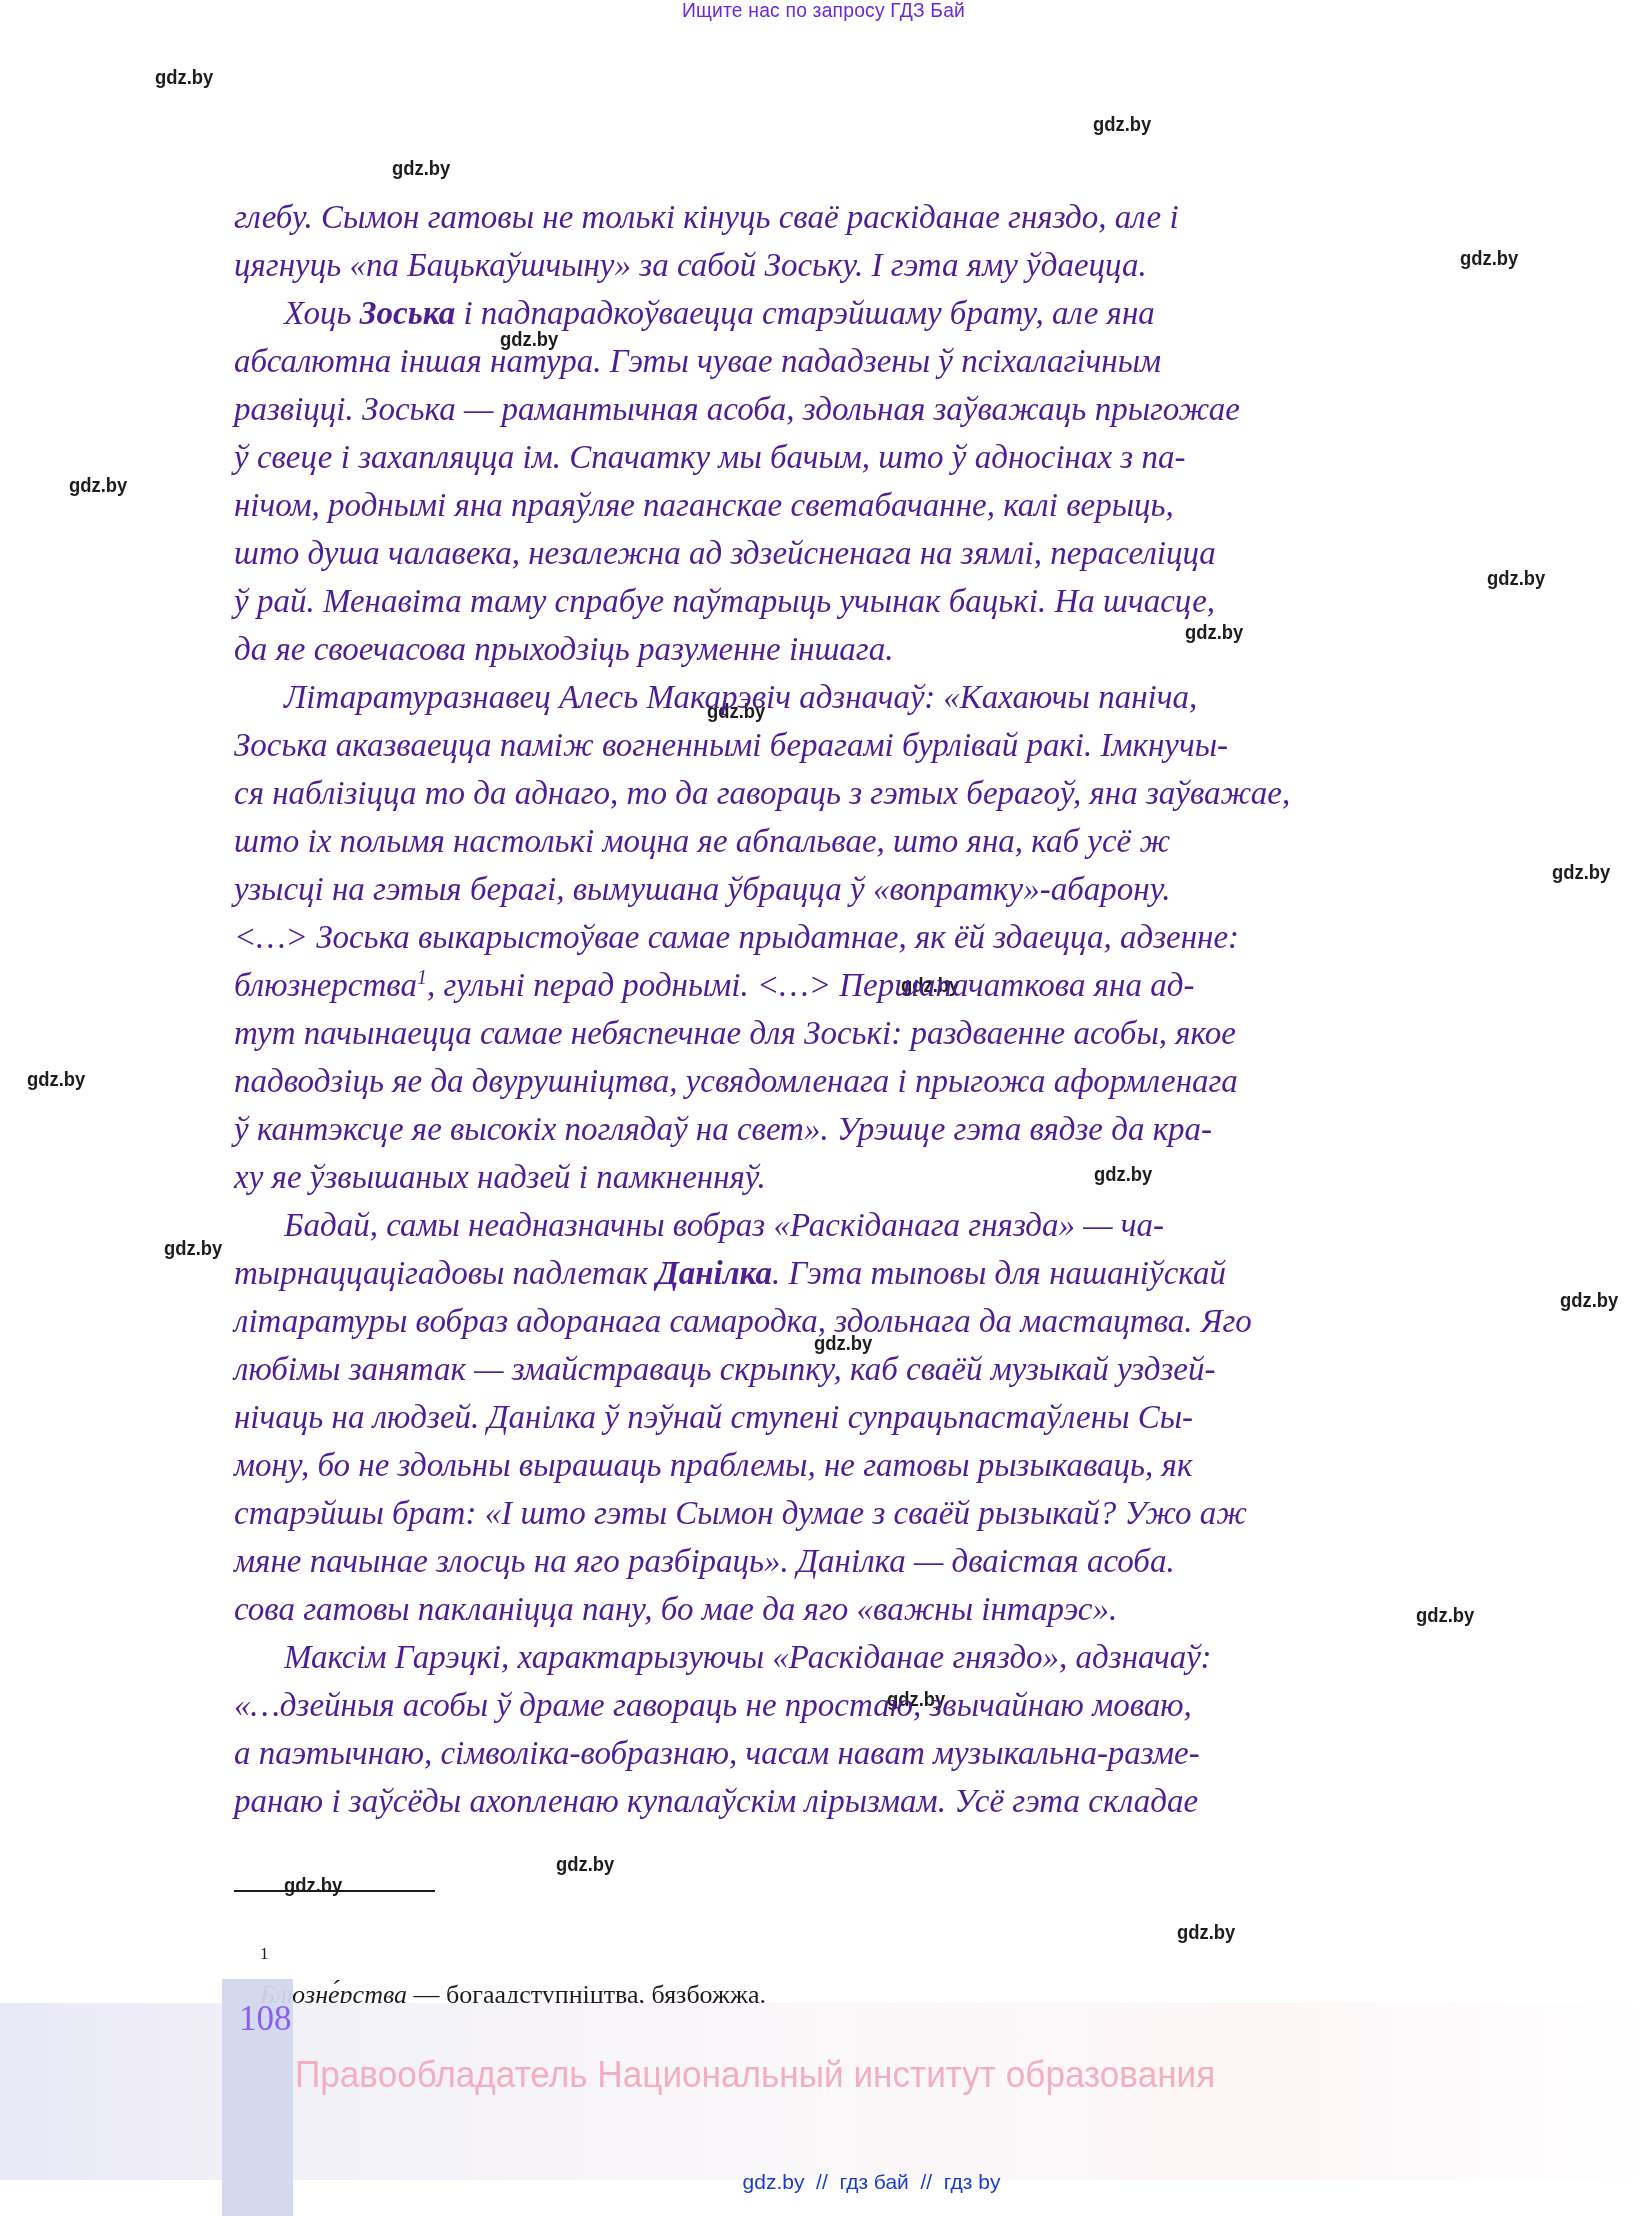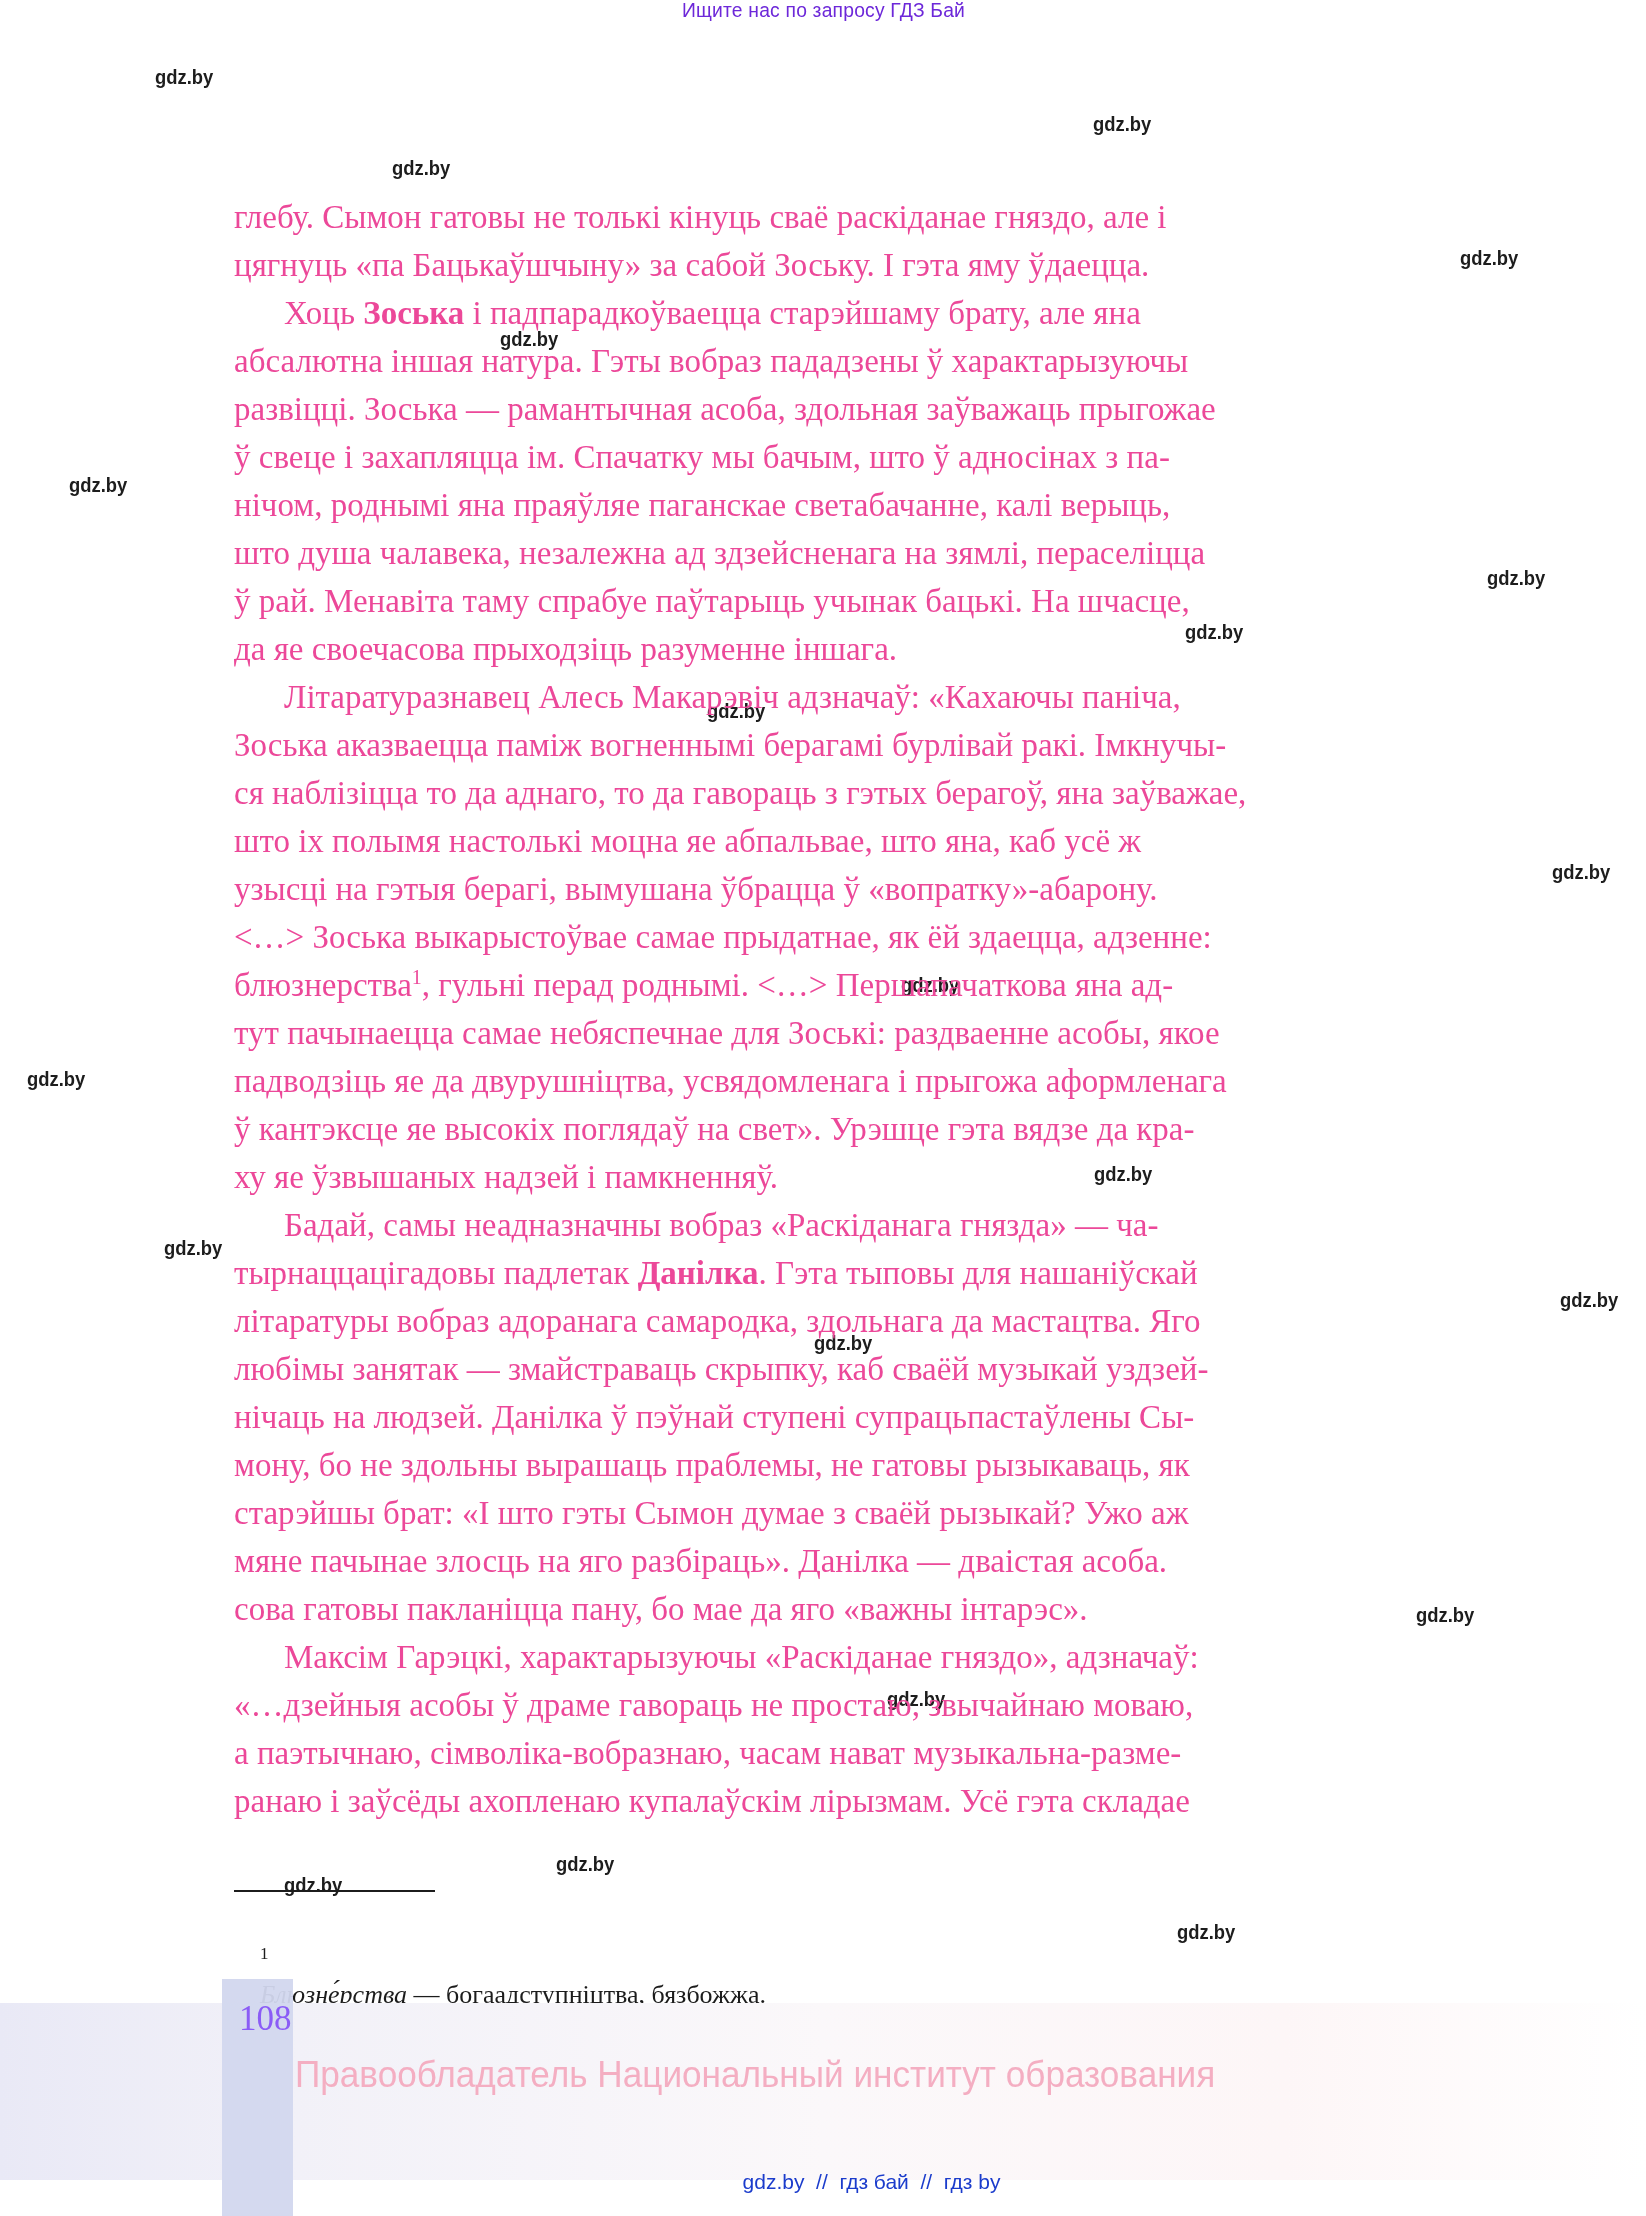--- a/index.html
+++ b/index.html
@@ -46,23 +46,24 @@
   
   #textcol {
     position: absolute;
     left: 234px;
     top: 193px;
     width: 1275px;
   }
   .ln {
     font-size: 33px;
     line-height: 48px;
-    color: #ec4899;
+    color: #4c1d95;
     white-space: pre;
     letter-spacing: 0px;
+    font-style: italic;
   }
   .ind { display: inline-block; width: 50px; }
   .b { font-weight: bold; text-align: center; }
   .sup {
     font-size: 20px;
     vertical-align: super;
     line-height: 0;
   }
 
   
@@ -167,21 +168,21 @@
       <div class="wm" style="left: 1177px; top: 1921px;">gdz.by</div>
       <div class="wm" style="left: 621px; top: 2015px;">gdz.by</div>
       <div class="wm" style="left: 1399px; top: 2075px;">gdz.by</div>
       <div class="wm" style="left: 230px; top: 2124px;">gdz.by</div>
     </div>
 
   <div id="textcol">
       <div class="ln"><span>глебу. Сымон гатовы не толькі кінуць сваё раскіданае гняздо, але і</span></div>
       <div class="ln"><span>цягнуць «па Бацькаўшчыну» за сабой Зоську. І гэта яму ўдаецца.</span></div>
       <div class="ln"><span class="ind"></span><span>Хоць </span><span class="b">Зоська</span><span> і падпарадкоўваецца старэйшаму брату, але яна</span></div>
-      <div class="ln"><span>абсалютна іншая натура. Гэты вобраз пададзены ў характарызуючы</span></div>
+      <div class="ln"><span>абсалютна іншая натура. Гэты чувае пададзены ў псіхалагічным</span></div>
       <div class="ln"><span>развіцці. Зоська — рамантычная асоба, здольная заўважаць прыгожае</span></div>
       <div class="ln"><span>ў свеце і захапляцца ім. Спачатку мы бачым, што ў адносінах з па-</span></div>
       <div class="ln"><span>нічом, роднымі яна праяўляе паганскае светабачанне, калі верыць,</span></div>
       <div class="ln"><span>што душа чалавека, незалежна ад здзейсненага на зямлі, пераселіцца</span></div>
       <div class="ln"><span>ў рай. Менавіта таму спрабуе паўтарыць учынак бацькі. На шчасце,</span></div>
       <div class="ln"><span>да яе своечасова прыходзіць разуменне іншага.</span></div>
       <div class="ln"><span class="ind"></span><span>Літаратуразнавец Алесь Макарэвіч адзначаў: «Кахаючы паніча,</span></div>
       <div class="ln"><span>Зоська аказваецца паміж вогненнымі берагамі бурлівай ракі. Імкнучы-</span></div>
       <div class="ln"><span>ся наблізіцца то да аднаго, то да гавораць з гэтых берагоў, яна заўважае,</span></div>
       <div class="ln"><span>што іх полымя настолькі моцна яе абпальвае, што яна, каб усё ж</span></div>

